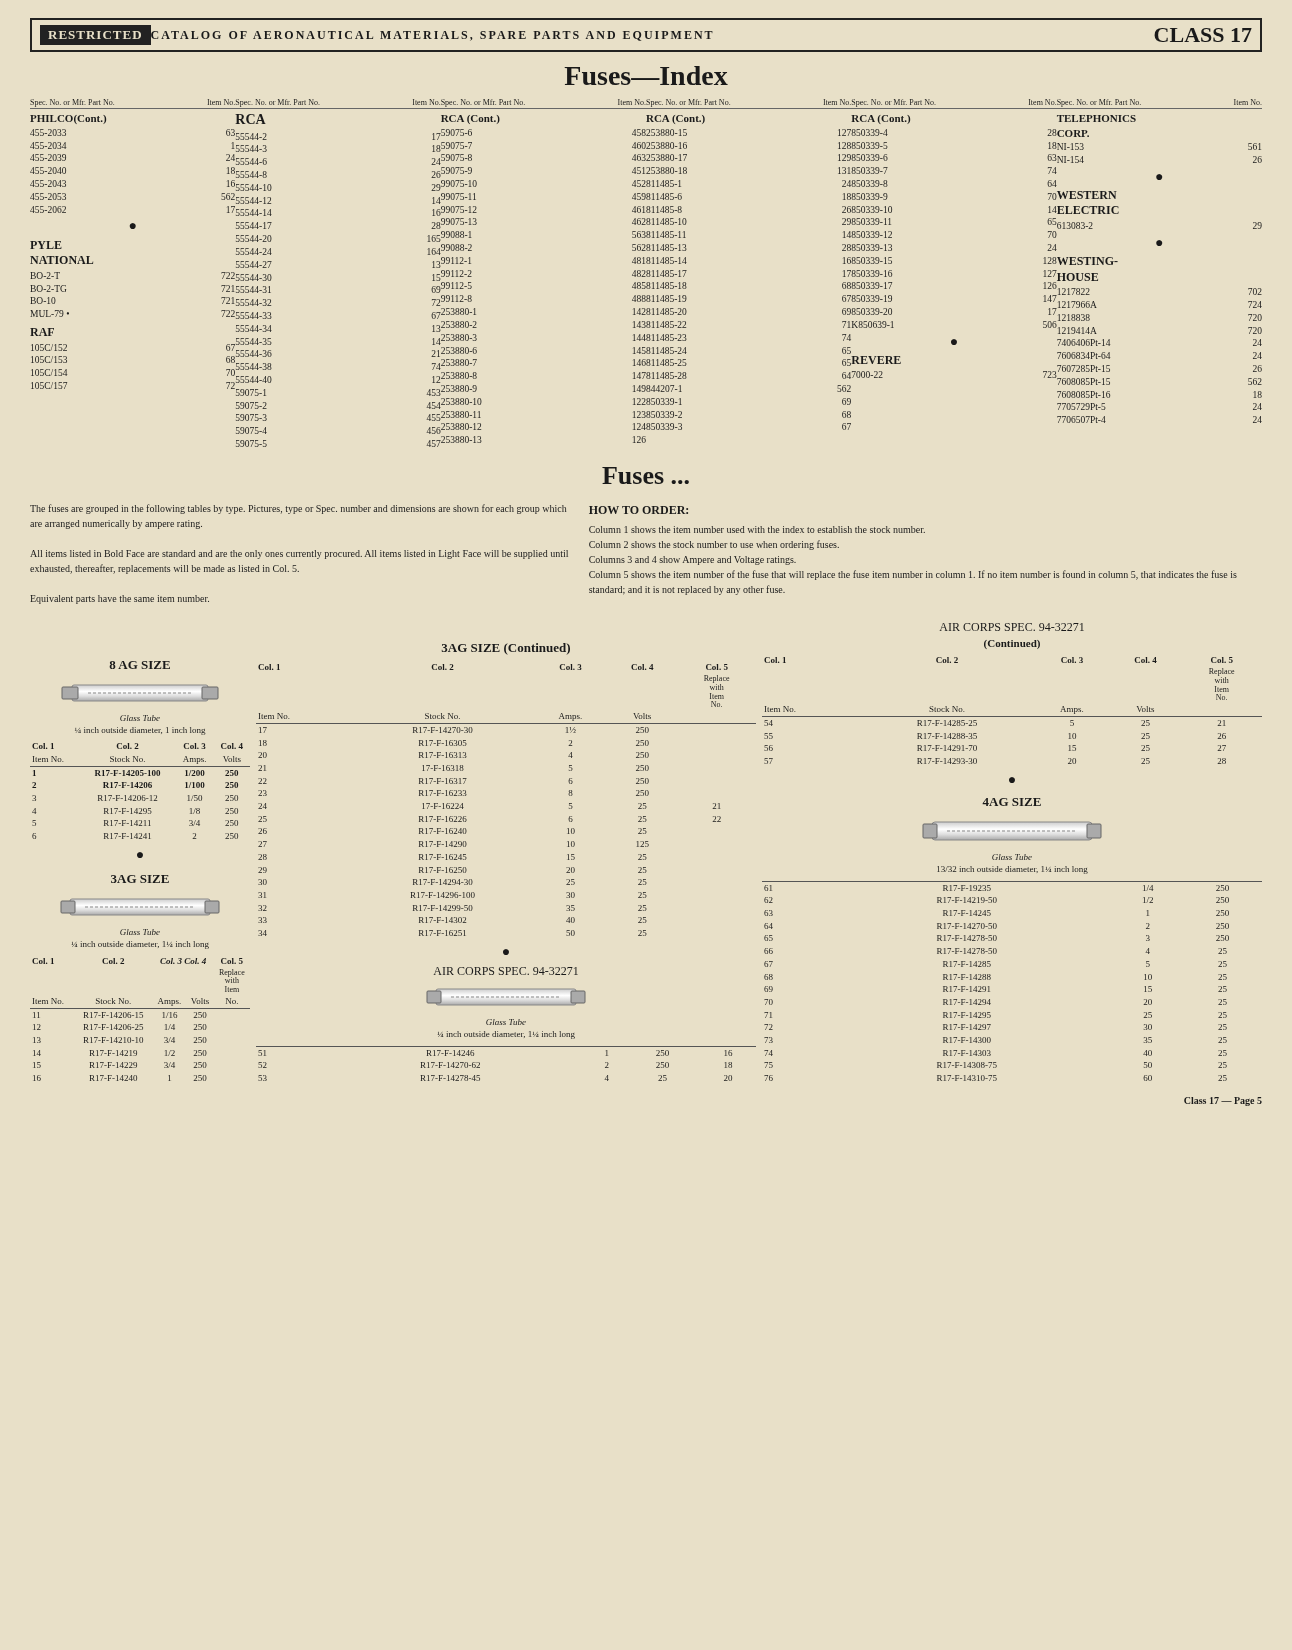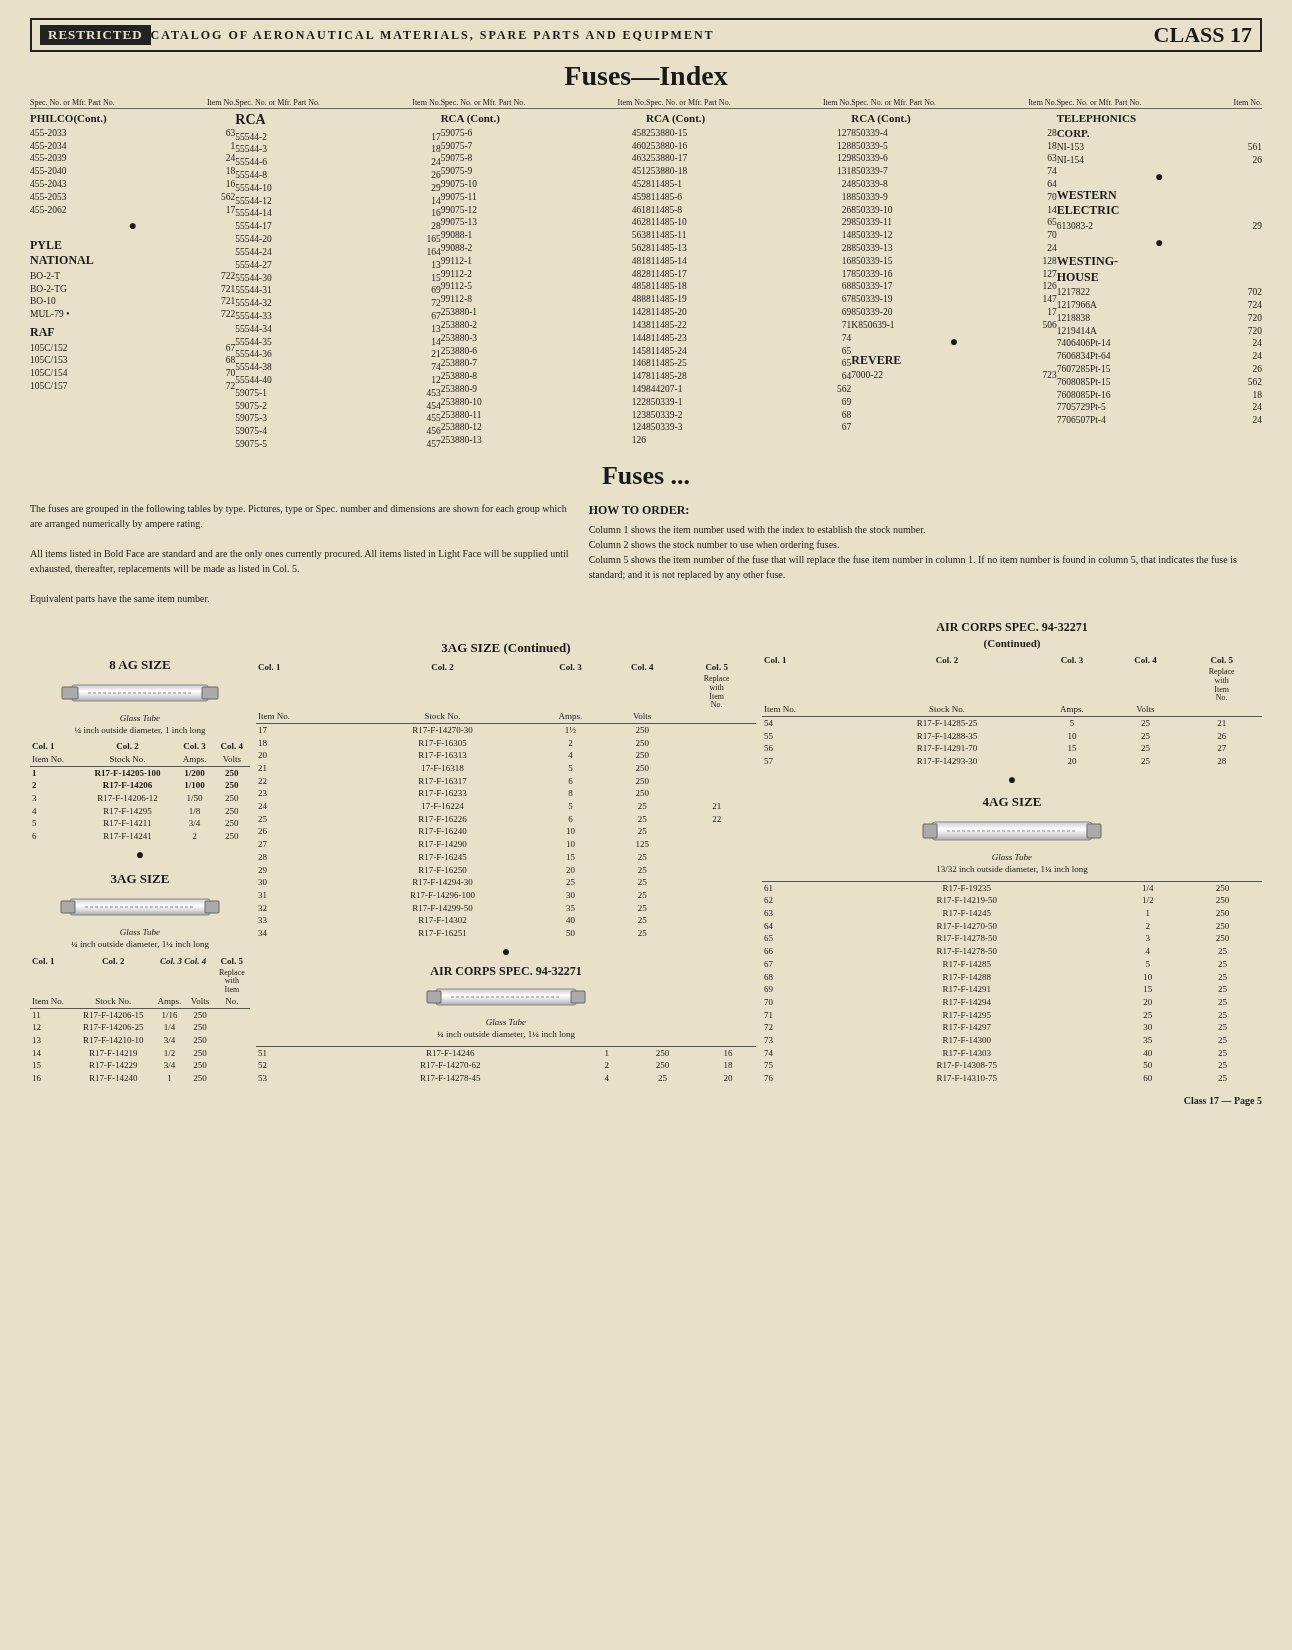--- a/index.html
+++ b/index.html
@@ -147,21 +147,21 @@
     }
     .bold-row td { font-weight: bold; }
     .page-footer {
       text-align: right;
       font-size: 10px;
       margin-top: 10px;
       font-weight: bold;
     }
     .air-corps-title {
       font-size: 12px;
-      font-weight: bold;
+      font-weight: normal;
       text-align: center;
       margin: 4px 0 2px 0;
     }
     .cont-title {
       font-size: 11px;
       font-weight: bold;
       text-align: center;
       margin: 2px 0;
     }
   </style>
@@ -728,20 +728,21 @@
       <p>The fuses are grouped in the following tables by type. Pictures, type or Spec. number and dimensions are shown for each group which are arranged numerically by ampere rating.</p>
       <br>
       <p>All items listed in Bold Face are standard and are the only ones currently procured. All items listed in Light Face will be supplied until exhausted, thereafter, replacements will be made as listed in Col. 5.</p>
       <br>
       <p>Equivalent parts have the same item number.</p>
     </div>
     <div class="fuses-desc-right">
       <div class="how-to-order-title">HOW TO ORDER:</div>
       <p>Column 1 shows the item number used with the index to establish the stock number.</p>
       <p>Column 2 shows the stock number to use when ordering fuses.</p>
+      <p>Columns 3 and 4 show Ampere and Voltage ratings.</p>
       <p>Column 5 shows the item number of the fuse that will replace the fuse item number in column 1. If no item number is found in column 5, that indicates the fuse is standard; and it is not replaced by any other fuse.</p>
     </div>
   </div>
 
   <div class="sizes-section">
 
     <div class="size-col" style="max-width:220px;">
       <div class="size-title">8 AG SIZE</div>
 
       <div style="text-align:center;margin-bottom:2px;">

